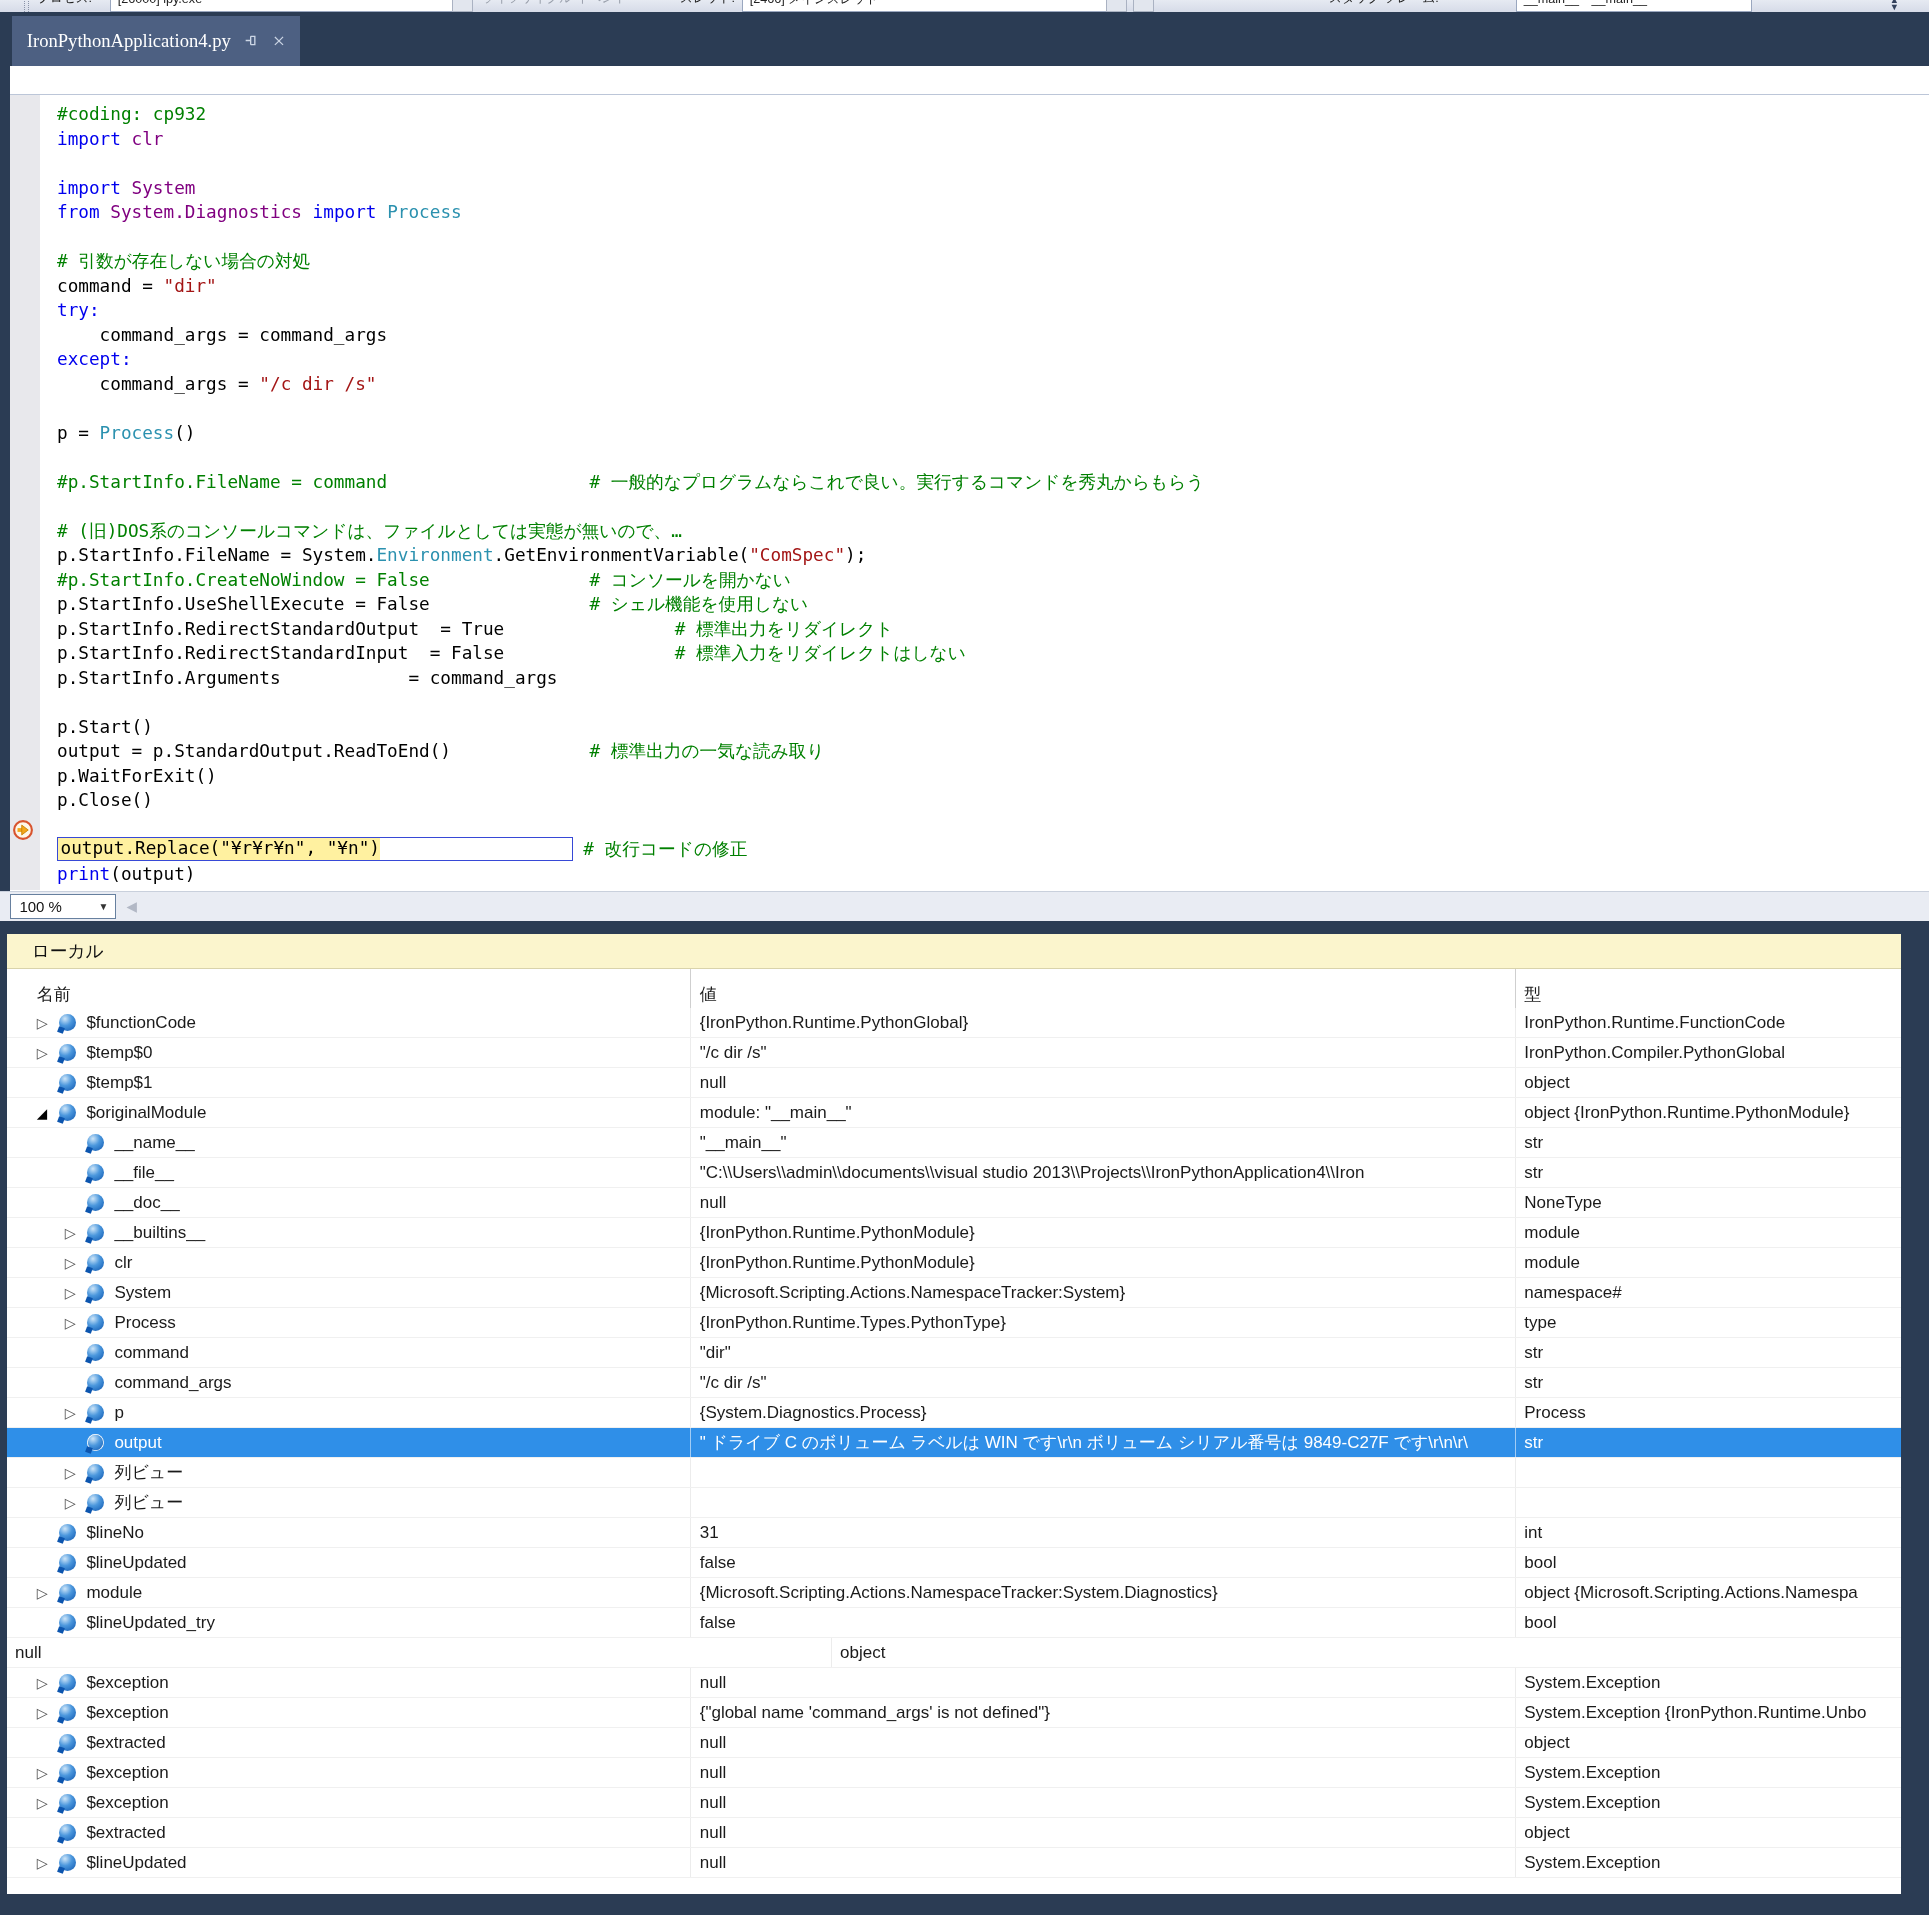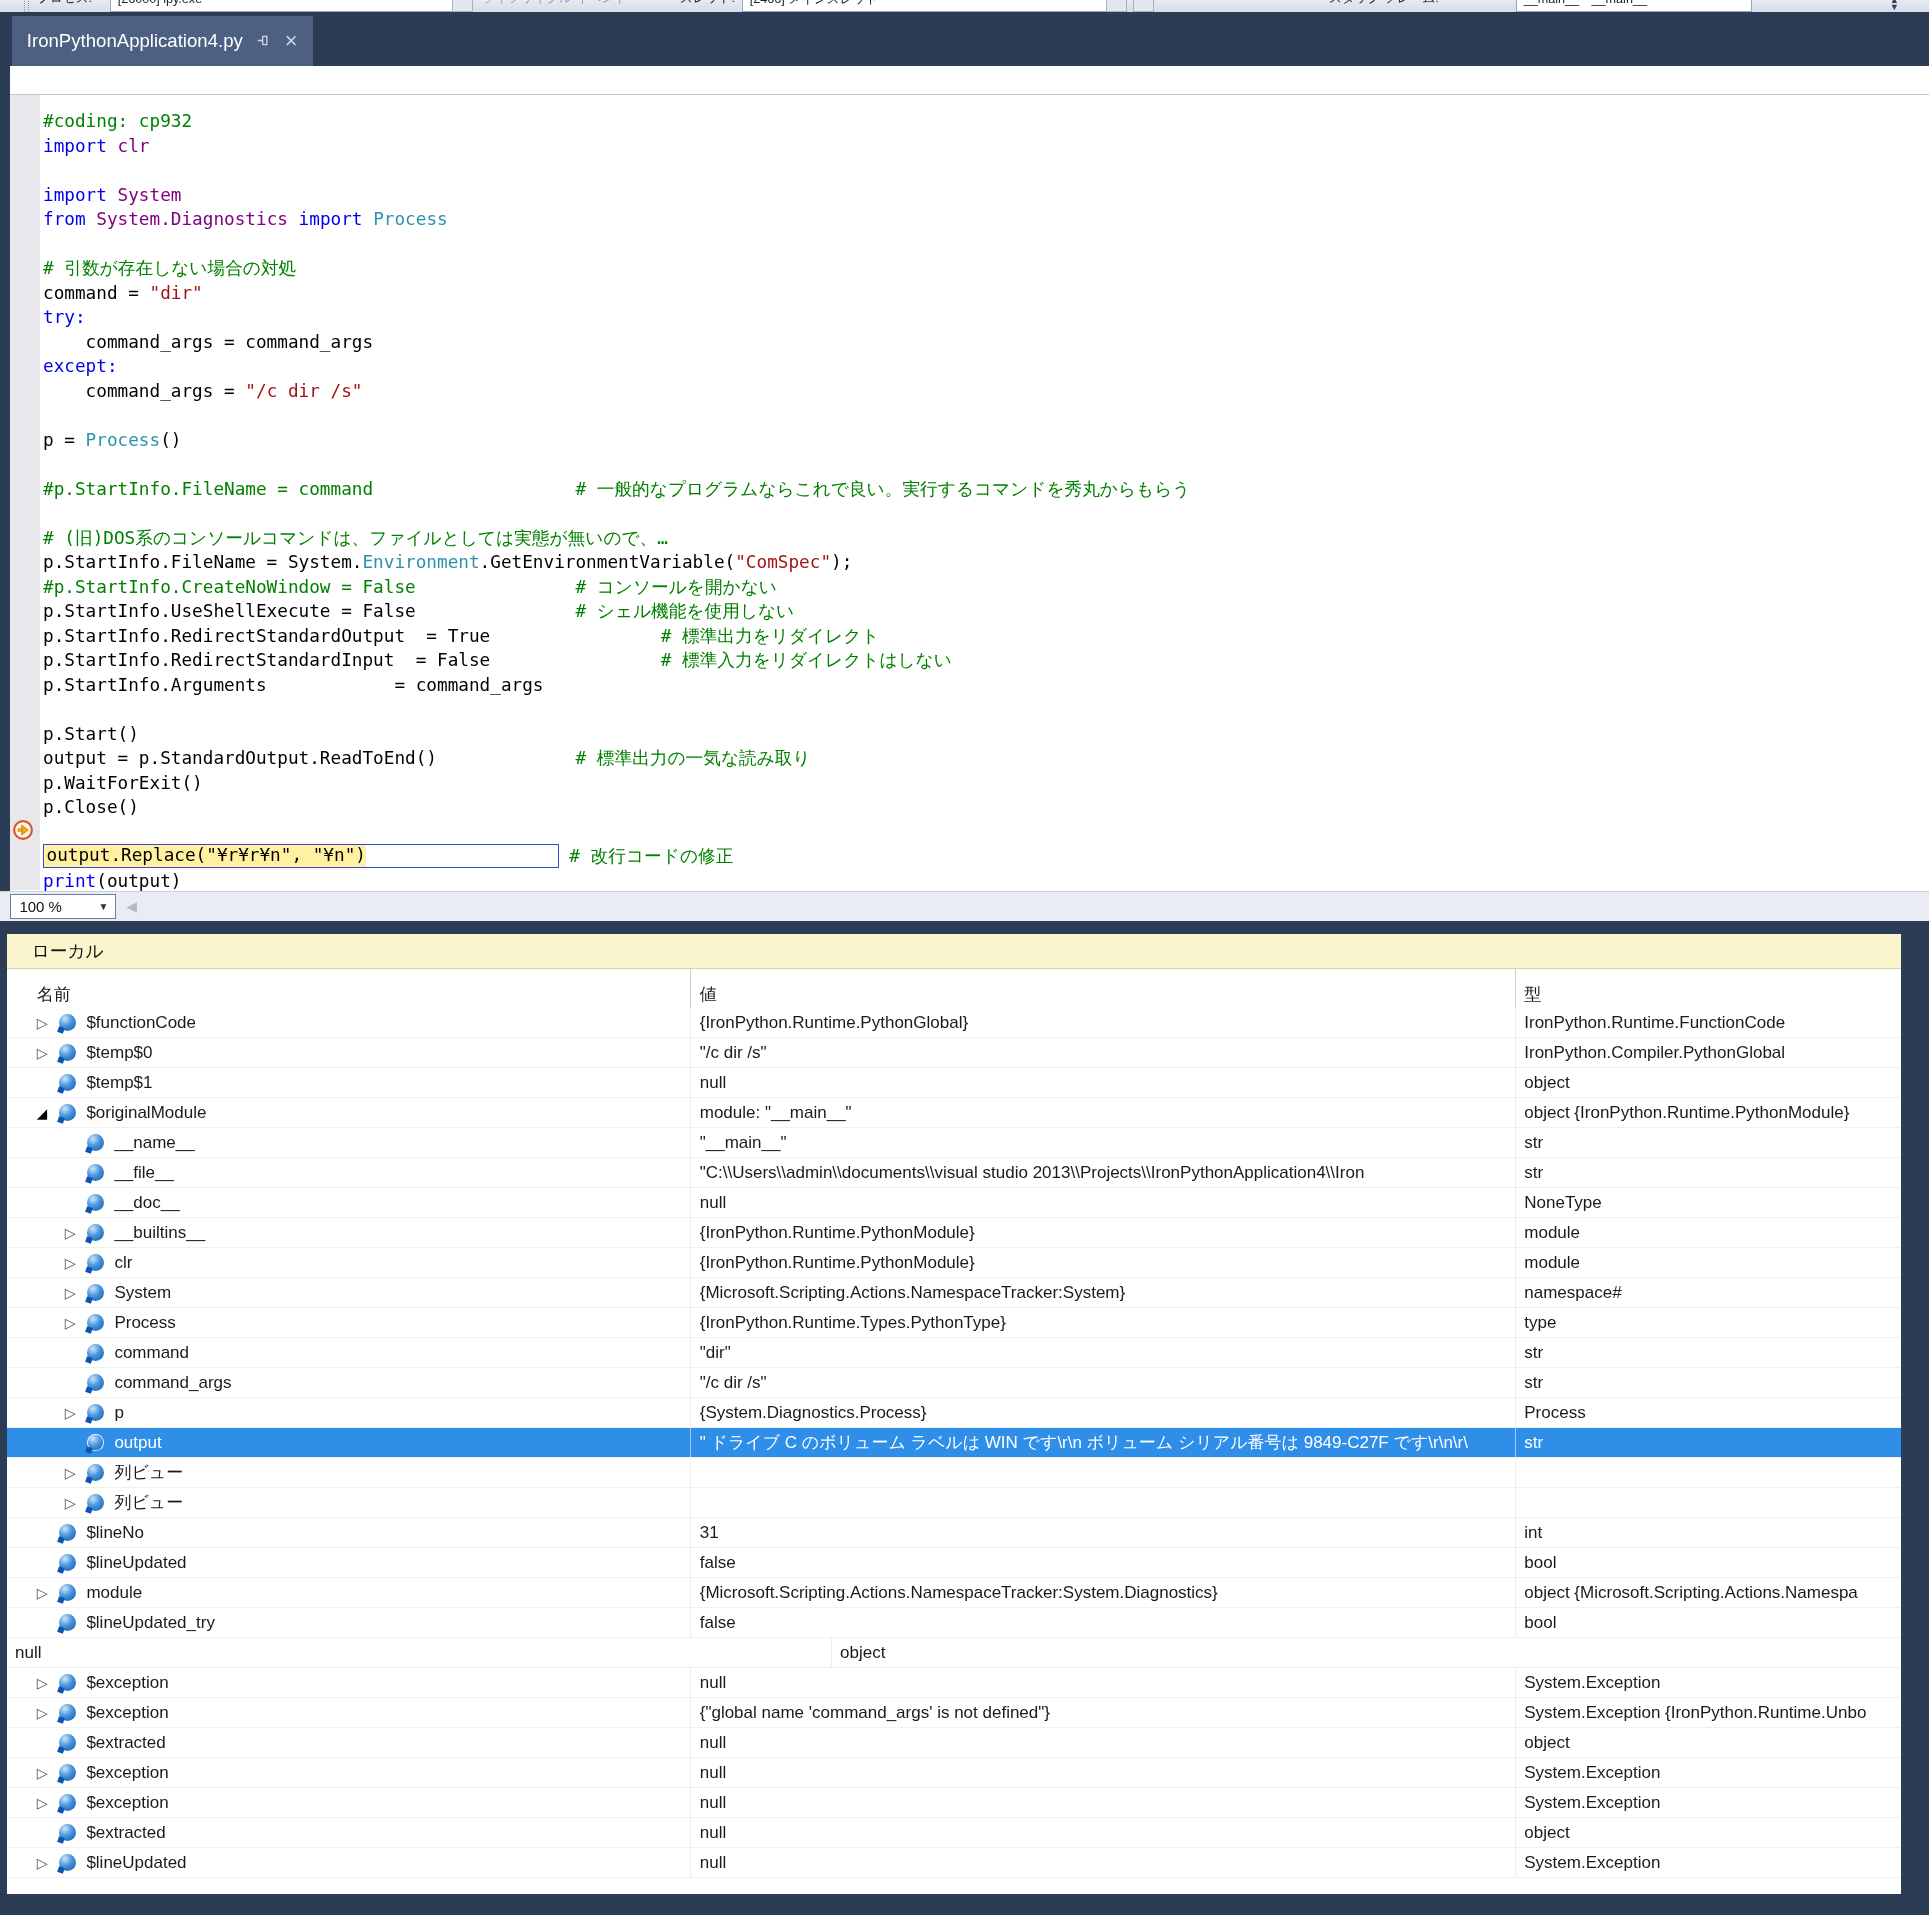--- a/index.html
+++ b/index.html
@@ -11,34 +11,34 @@
           background:linear-gradient(#e6eaf2,#d6dbe8);border-bottom:0.8px solid #96a0b4;overflow:hidden;}
   .dbgbar .grip{position:absolute;left:23.6px;top:-11.8px;height:34px;border-left:1.7px dotted #8a93a8;border-right:1.7px dotted #8a93a8;width:3.4px;}
   .dbgbar .tlabel{position:absolute;top:-13.5px;height:23.6px;line-height:23.6px;font-size:12.6px;color:#222;white-space:nowrap;}
   .dbgbar .tlabel.dim{color:#9aa0ac;}
   .dbgbar .tcombo{position:absolute;top:-13.5px;height:23.6px;line-height:22px;font-size:12.6px;background:#fff;
                   border:0.8px solid #9aa7bf;color:#222;padding:0 6.7px;white-space:nowrap;overflow:hidden;}
   .dbgbar .ticon{position:absolute;top:-8.4px;width:18.6px;height:18.6px;border:0.8px solid #aab2c2;background:#e2e6ee;}
   .dbgbar .spinner{position:absolute;top:-3.4px;right:30px;font-size:9.3px;color:#33415c;line-height:7.6px;text-align:center;}
 
   
-  .tabstrip{position:absolute;top:11.8px;left:0;right:0;height:68px;background:#2b3c54;}
+  .tabstrip{position:absolute;top:11.8px;left:0;right:0;height:68px;background:#2b3c54;font-family:Liberation Serif, serif;}
   .doctab{position:absolute;left:11.8px;top:4.2px;height:50px;background:#4d6082;color:#fff;
           display:flex;align-items:center;gap:13.5px;padding:0 15px;font-size:18.6px;}
   .doctab .pin,.doctab .xbt{color:#cdd7e6;display:flex;align-items:center;}
   .doctab .xbt{font-size:22px;line-height:22px;}
 
   
   .navbar{position:absolute;top:66px;left:0;right:0;height:28px;background:#fff;border-bottom:1.7px solid #bcc6d8;}
 
   
   .edgeL{position:absolute;top:66px;left:0;width:10px;height:855px;background:#2b3c54;}
   .editor{position:absolute;top:95px;left:10px;right:0;height:795px;background:#fff;}
   .gutter{position:absolute;left:0;top:0;width:30px;height:795px;background:#e8e8ec;}
-  .code{position:absolute;left:30px;top:14px;padding-left:3px;}
+  .code{position:absolute;left:30px;top:7px;padding-left:17px;}
   .codeline{height:24.5px;white-space:pre;font-family:"DejaVu Sans Mono","Liberation Mono",monospace;
             font-size:17.7px;line-height:24.5px;color:#000;}
   .codeline .p{color:#000;}
   .codeline .k{color:#0000ee;}
   .codeline .c{color:#008000;}
   .codeline .s{color:#a31515;}
   .codeline .t{color:#2b91af;}
   .codeline .m{color:#800080;}
   .codeline .hy,.codeline .hw{display:inline-block;height:23.6px;line-height:20px;box-sizing:border-box;vertical-align:top;}
   .codeline .hy{background:#fff1a0;border:1.7px solid #3749d6;border-right:none;padding-left:2.5px;}

